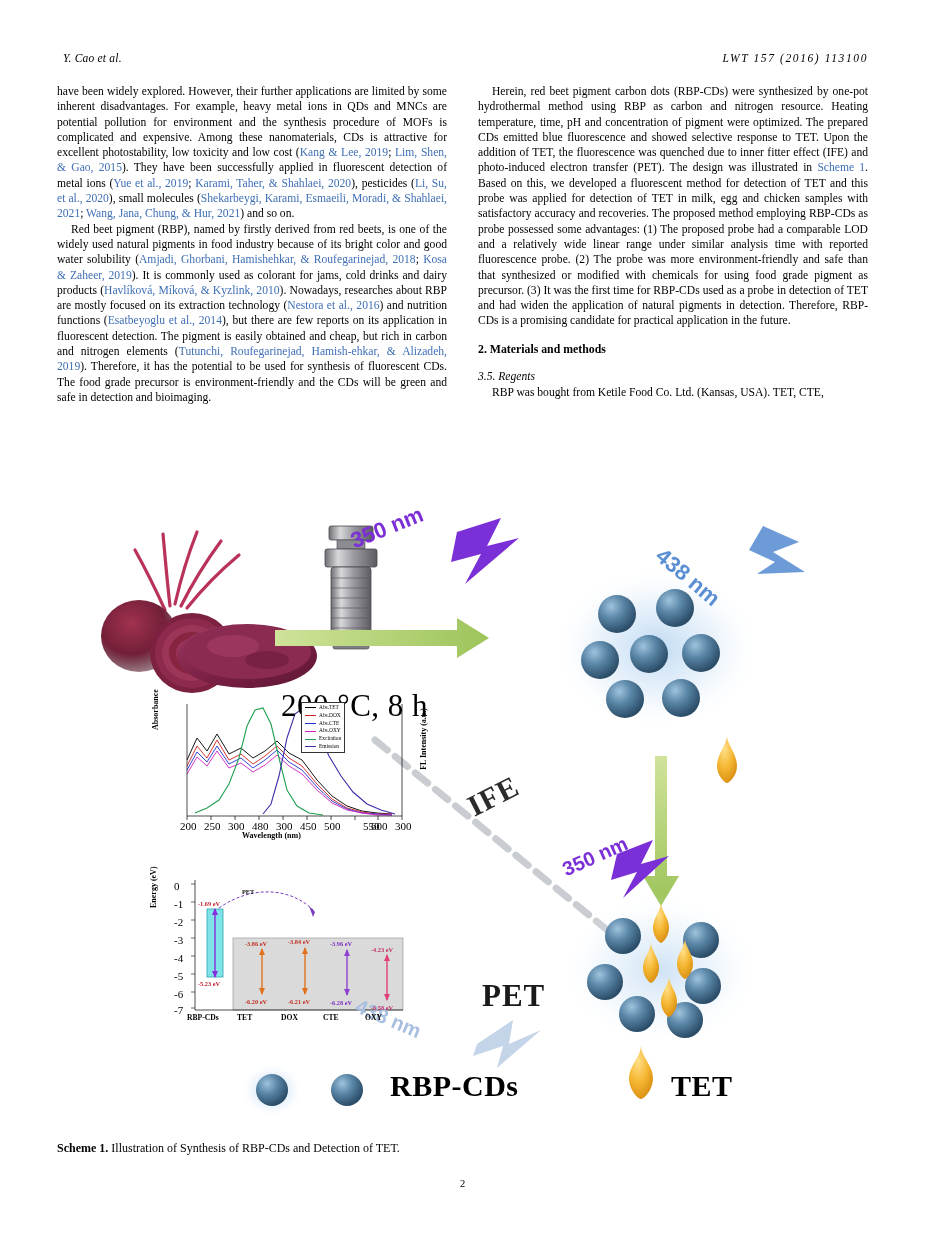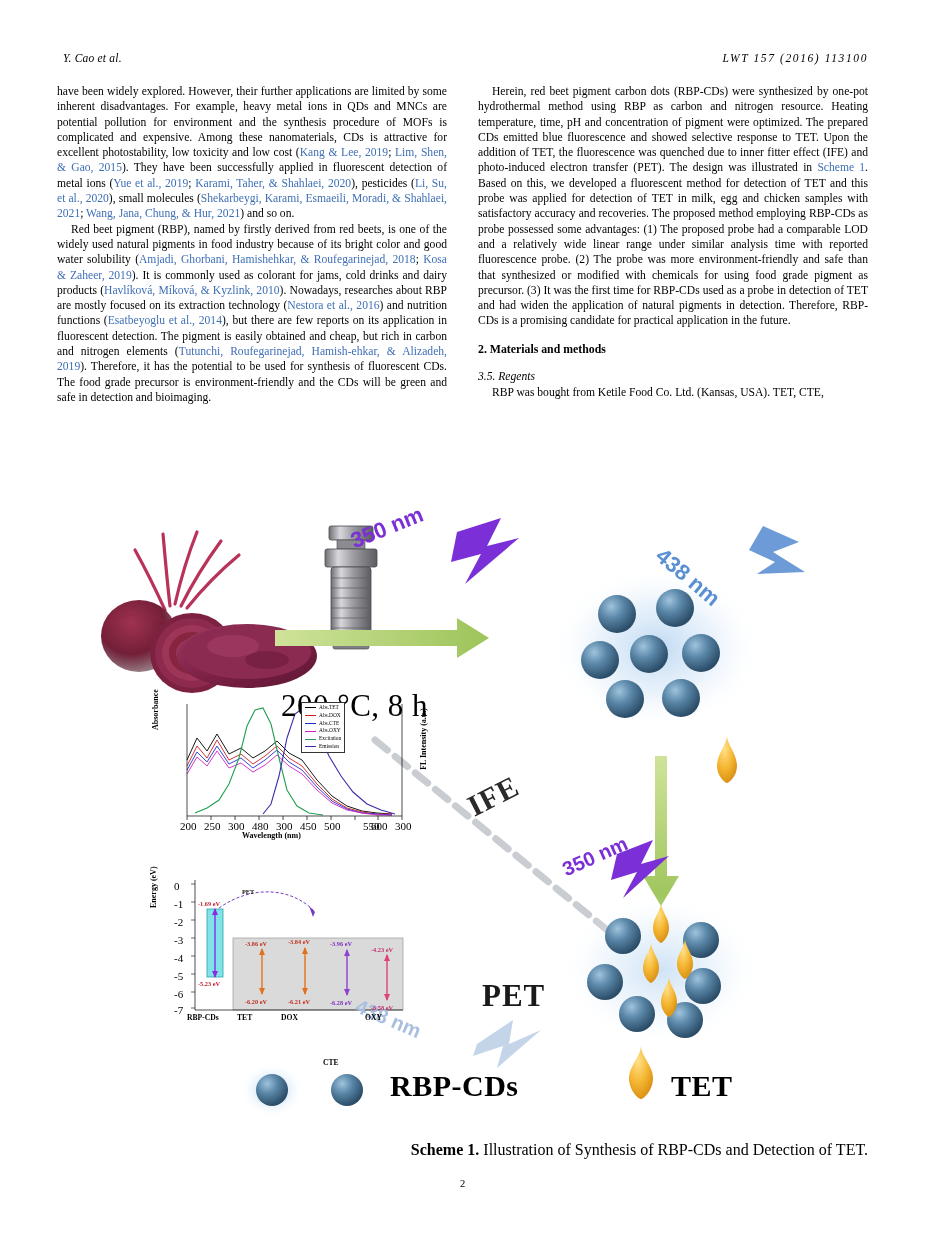--- a/index.html
+++ b/index.html
@@ -95,22 +95,22 @@
     position: absolute;
     left: 0; top: 0;
     width: 811px;
     height: 640px;
   }
   .figcaption {
     position: absolute;
     left: 57px;
     top: 1141px;
     width: 811px;
-    text-align: right;
-    font-size: 16px;
+    text-align: left;
+    font-size: 12px;
   }
   .figcaption b { font-weight: bold; }
 
   .pagenum {
     position: absolute;
     left: 0; right: 0;
     top: 1178px;
     text-align: center;
     font-size: 10.5px;
   }
@@ -547,21 +547,21 @@
         <div class="en-lbl" style="left: 141px; top: 472px; color: rgb(192, 32, 48);">-5.23 eV</div>
         <div class="en-lbl" style="left: 188px; top: 490px; color: rgb(192, 48, 32);">-6.20 eV</div>
         <div class="en-lbl" style="left: 231px; top: 490px; color: rgb(192, 48, 32);">-6.21 eV</div>
         <div class="en-lbl" style="left: 273px; top: 491px; color: rgb(128, 48, 192);">-6.28 eV</div>
         <div class="en-lbl" style="left: 314px; top: 496px; color: rgb(192, 48, 106);">-6.58 eV</div>
       </div>
     <div id="energy-categories">
         <div class="cat-lbl" style="left: 130px; top: 505px;">RBP-CDs</div>
         <div class="cat-lbl" style="left: 180px; top: 505px;">TET</div>
         <div class="cat-lbl" style="left: 224px; top: 505px;">DOX</div>
-        <div class="cat-lbl" style="left: 266px; top: 505px; margin-top: 45px;">CTE</div>
+        <div class="cat-lbl" style="left: 266px; top: 505px;">CTE</div>
         <div class="cat-lbl" style="left: 308px; top: 505px;">OXY</div>
       </div>
   </div>
 
   <div class="figcaption">
     <b>Scheme 1.</b><span> Illustration of Synthesis of RBP-CDs and Detection of TET.</span>
   </div>
 
   <div class="pagenum">2</div>
 

